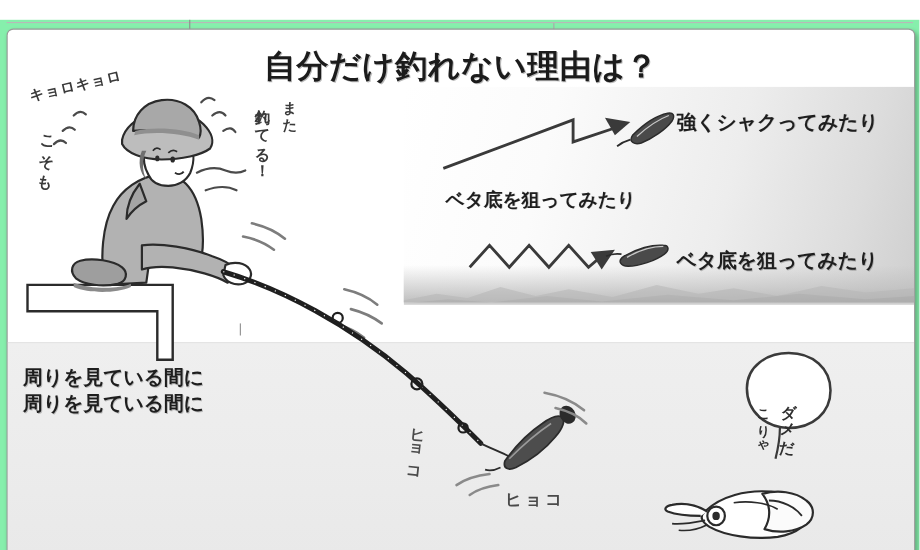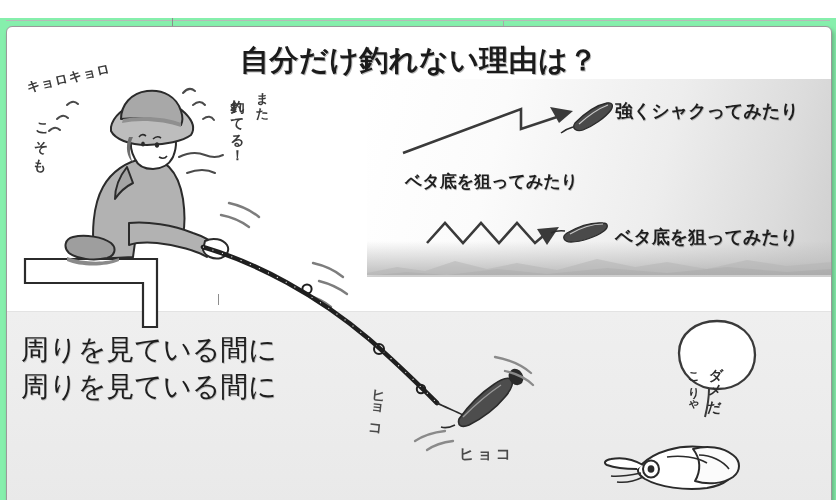--- a/index.html
+++ b/index.html
@@ -56,21 +56,21 @@
   
   .callout{
     position:absolute;font-weight:700;color:#1e1e1e;
     text-shadow:.7px .7px 0 rgba(0,0,0,.22);white-space:nowrap;
   }
   #c-strong{left:608px;top:72px;font-size:18px;}
   #c-reverse{left:398px;top:143px;font-size:17px;}
   #c-bottom{left:608px;top:198px;font-size:18px;}
 
   #leftblock{
-    position:absolute;left:14px;top:305px;font-size:28px;font-weight:400;
+    position:absolute;left:14px;top:305px;font-size:18px;font-weight:700;
     line-height:1.32;color:#1e1e1e;text-shadow:.8px .8px 0 rgba(0,0,0,.22);
   }
   #leftblock div{white-space:nowrap;}
 
   
   .hand{
     position:absolute;color:#3a3a3a;font-weight:700;
     font-family:"DejaVu Sans","Liberation Sans",sans-serif;
   }
   .vert{writing-mode:vertical-rl;text-orientation:upright;}

